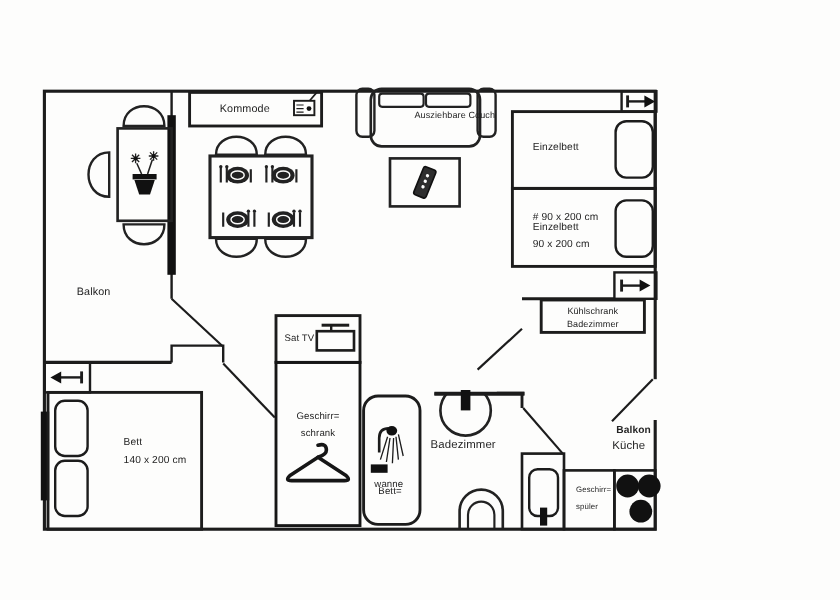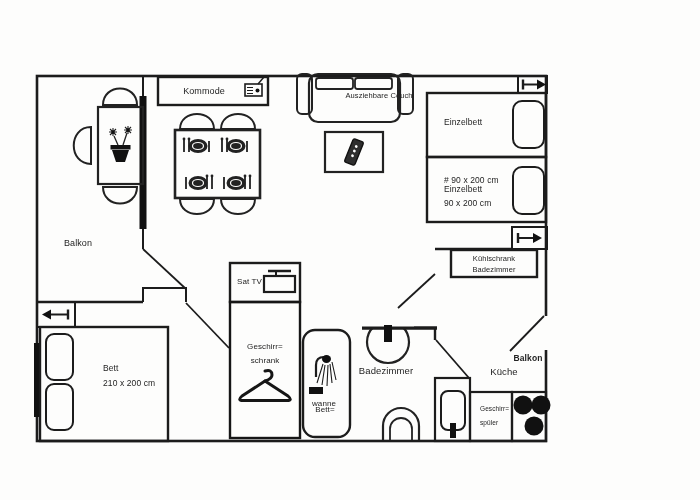--- a/index.html
+++ b/index.html
@@ -238,22 +238,22 @@
 
   <div class="lbl c fs8" style="left:265px;top:347px;">Geschirr=</div>
   <div class="lbl c fs8" style="left:265px;top:361px;">schrank</div>
 
   <div class="lbl c fs8" style="left:325px;top:410px;">Bett=</div>
   <div class="lbl c fs8" style="left:324px;top:404px;">wanne</div>
 
   <div class="lbl c fs95" style="left:386px;top:371px;">Badezimmer</div>
 
   <div class="lbl fs85" style="left:103px;top:364px;">Bett</div>
-  <div class="lbl fs85" style="left:103px;top:379px;">210 x 200 cm</div>
+  <div class="lbl fs85" style="left:103px;top:379px;">140 x 200 cm</div>
 
   <div class="lbl c fs9" style="left:78px;top:243px;">Balkon</div>
-  <div class="lbl c fs95" style="left:504px;top:372px;">Küche</div>
+  <div class="lbl c fs95" style="left:524px;top:372px;">Küche</div>
   <div class="lbl c fs85 b" style="left:528px;top:358px;">Balkon</div>
 
   <div class="lbl fs65" style="left:480px;top:406px;">Geschirr=</div>
   <div class="lbl fs65" style="left:480px;top:420px;">spüler</div>
 
 </div>
 
 </body></html>

